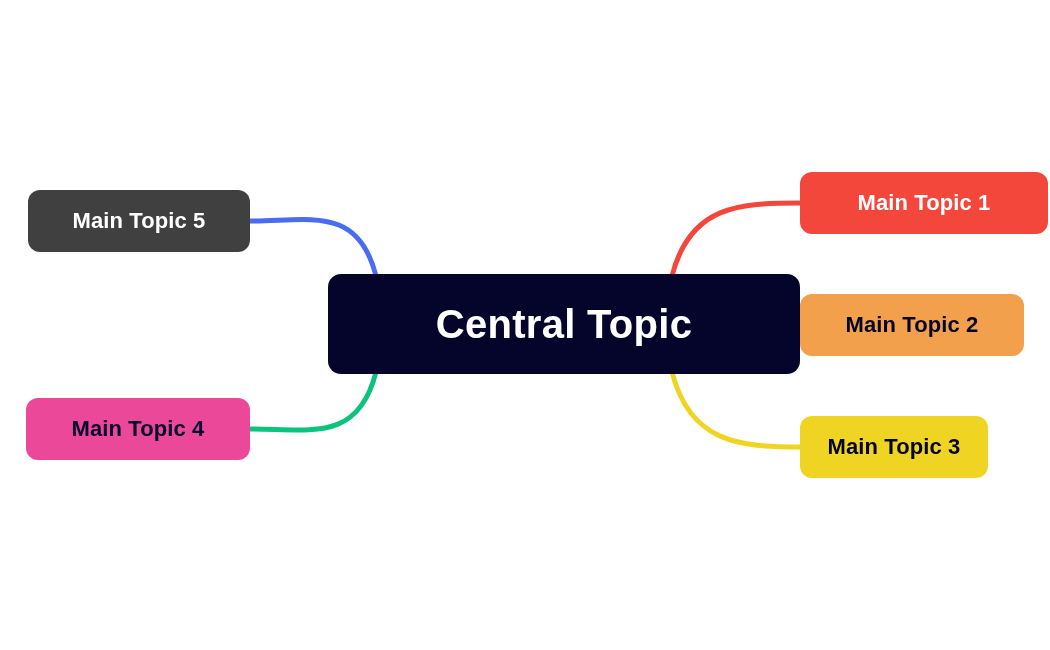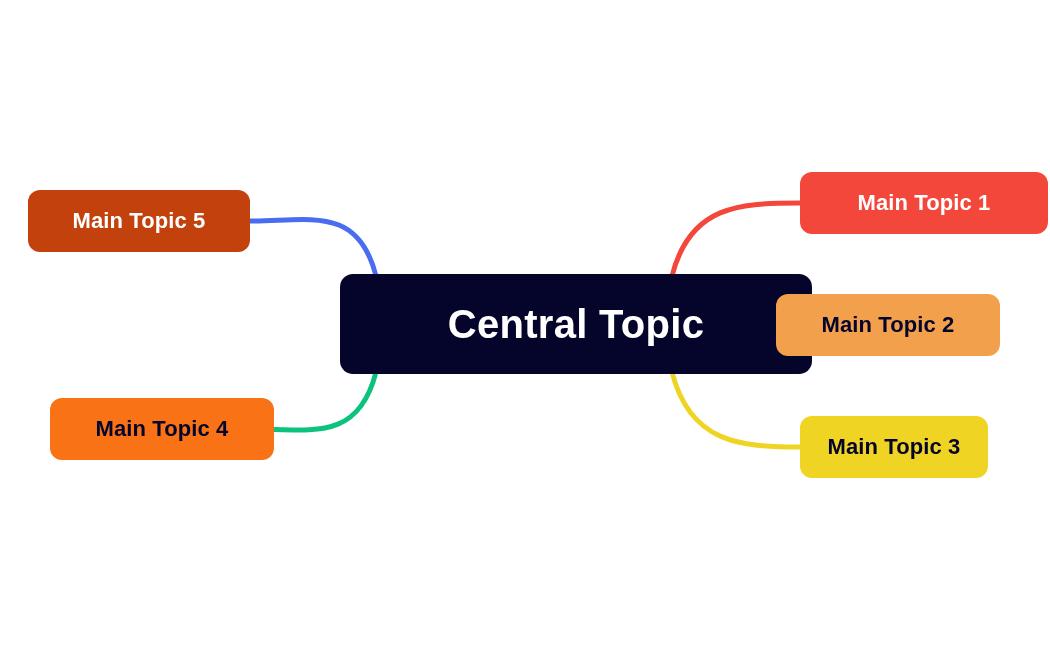--- a/index.html
+++ b/index.html
@@ -32,37 +32,37 @@
     display: flex;
     align-items: center;
     justify-content: center;
     box-sizing: border-box;
     z-index: 2;
     text-align: center;
     white-space: nowrap;
     letter-spacing: 0.1px;
   }
   .node-central {
-    left: 340px;
+    left: 328px;
     top: 274px;
     width: 472px;
     height: 100px;
     border-radius: 13px;
     font-size: 40px;
     font-weight: 600;
     letter-spacing: 0.3px;
   }
   .node-branch {
     height: 62px;
     border-radius: 12px;
     font-size: 22px;
     font-weight: 600;
   }
   .node-t1 { left: 800px; top: 172px; width: 248px; }
-  .node-t2 { left: 776px; top: 294px; width: 224px; }
+  .node-t2 { left: 800px; top: 294px; width: 224px; }
   .node-t3 { left: 800px; top: 416px; width: 188px; }
   .node-t5 { left: 28px;  top: 190px; width: 222px; }
   .node-t4 { left: 26px;  top: 398px; width: 224px; }
 </style>
 </head>
 <body>
 
 <div id="mindmap" style="width: 1050px; height: 650px; background: rgb(255, 255, 255);">
 
   <svg id="connectors" viewBox="0 0 1050 650">
@@ -87,21 +87,21 @@
   </div>
 
   <div class="node node-branch node-t2" style="background: rgb(242, 160, 76); color: rgb(5, 5, 43);">
     <span>Main Topic 2</span>
   </div>
 
   <div class="node node-branch node-t3" style="background: rgb(240, 212, 35); color: rgb(5, 5, 43);">
     <span>Main Topic 3</span>
   </div>
 
-  <div class="node node-branch node-t4" style="background: #f97316; color: rgb(5, 5, 43); margin-left: 24px;">
+  <div class="node node-branch node-t4" style="background: #ec4899; color: rgb(5, 5, 43);">
     <span>Main Topic 4</span>
   </div>
 
-  <div class="node node-branch node-t5" style="background: #c2410c; color: rgb(255, 255, 255);">
+  <div class="node node-branch node-t5" style="background: #404040; color: rgb(255, 255, 255);">
     <span>Main Topic 5</span>
   </div>
 
 </div>
 
 </body></html>

